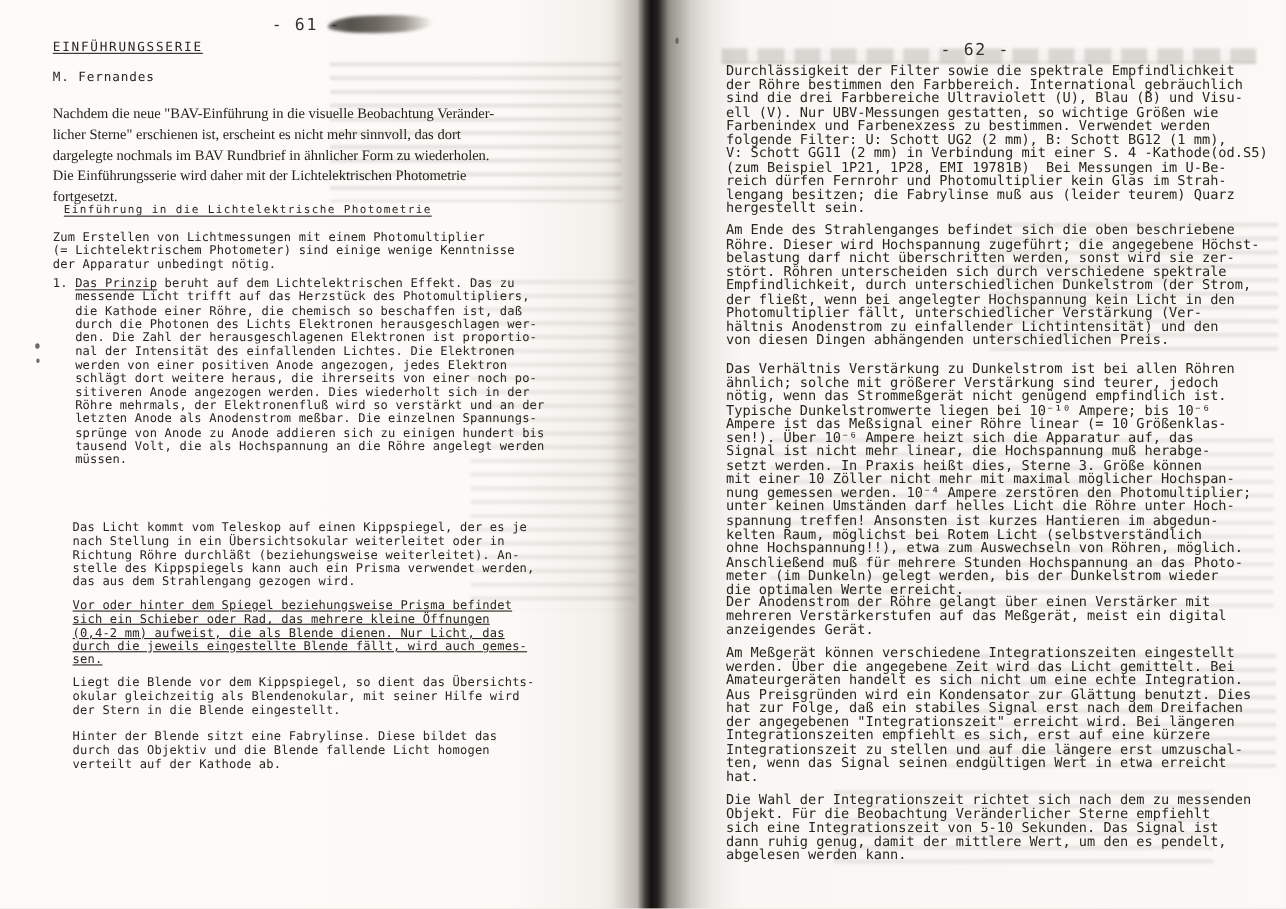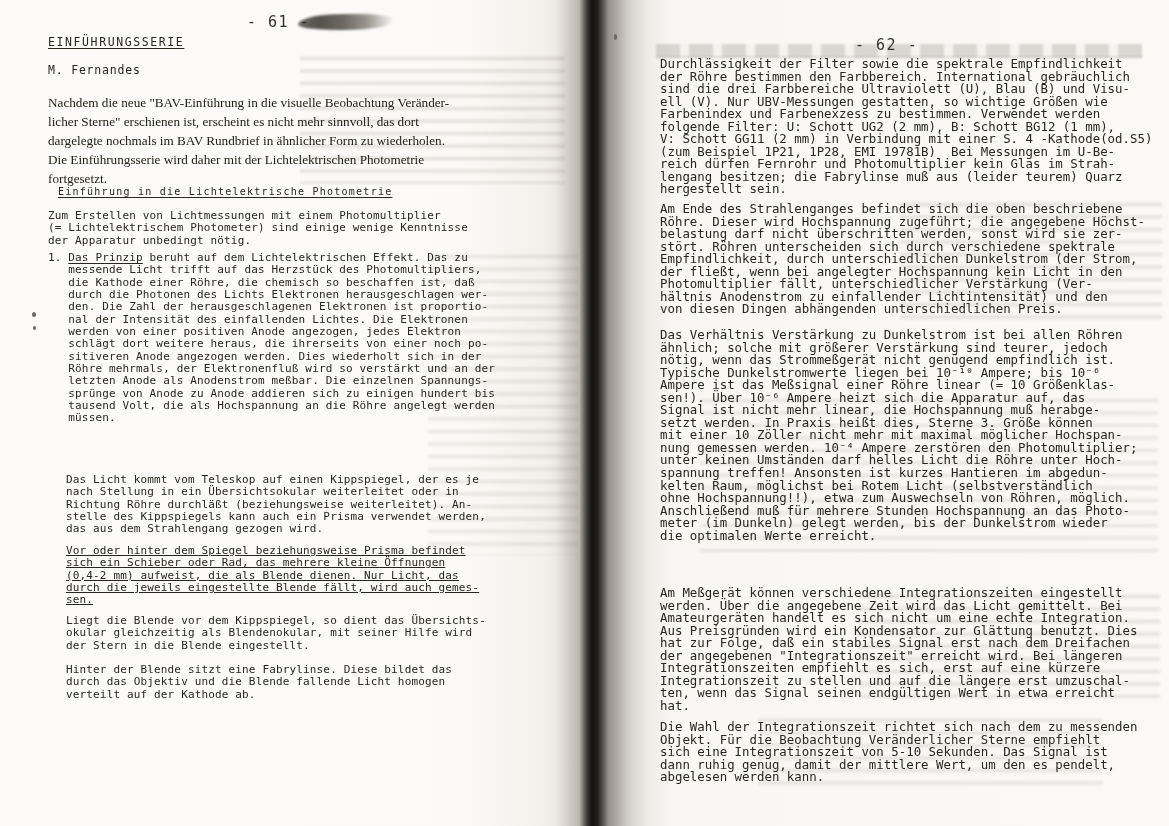--- a/index.html
+++ b/index.html
@@ -175,20 +175,23 @@
 setzt werden. In Praxis heißt dies, Sterne 3. Größe können
 mit einer 10 Zöller nicht mehr mit maximal möglicher Hochspan-
 nung gemessen werden. 10⁻⁴ Ampere zerstören den Photomultiplier;
 unter keinen Umständen darf helles Licht die Röhre unter Hoch-
 spannung treffen! Ansonsten ist kurzes Hantieren im abgedun-
 kelten Raum, möglichst bei Rotem Licht (selbstverständlich
 ohne Hochspannung!!), etwa zum Auswechseln von Röhren, möglich.
 Anschließend muß für mehrere Stunden Hochspannung an das Photo-
 meter (im Dunkeln) gelegt werden, bis der Dunkelstrom wieder
 die optimalen Werte erreicht.</div>
+  <div class="tb mono-r" style="left:660px;top:541px;">Der Anodenstrom der Röhre gelangt über einen Verstärker mit
+mehreren Verstärkerstufen auf das Meßgerät, meist ein digital
+anzeigendes Gerät.</div>
   <div class="tb mono-r" style="left:660px;top:587px;">Am Meßgerät können verschiedene Integrationszeiten eingestellt
 werden. Über die angegebene Zeit wird das Licht gemittelt. Bei
 Amateurgeräten handelt es sich nicht um eine echte Integration.
 Aus Preisgründen wird ein Kondensator zur Glättung benutzt. Dies
 hat zur Folge, daß ein stabiles Signal erst nach dem Dreifachen
 der angegebenen "Integrationszeit" erreicht wird. Bei längeren
 Integrationszeiten empfiehlt es sich, erst auf eine kürzere
 Integrationszeit zu stellen und auf die längere erst umzuschal-
 ten, wenn das Signal seinen endgültigen Wert in etwa erreicht
 hat.</div>

